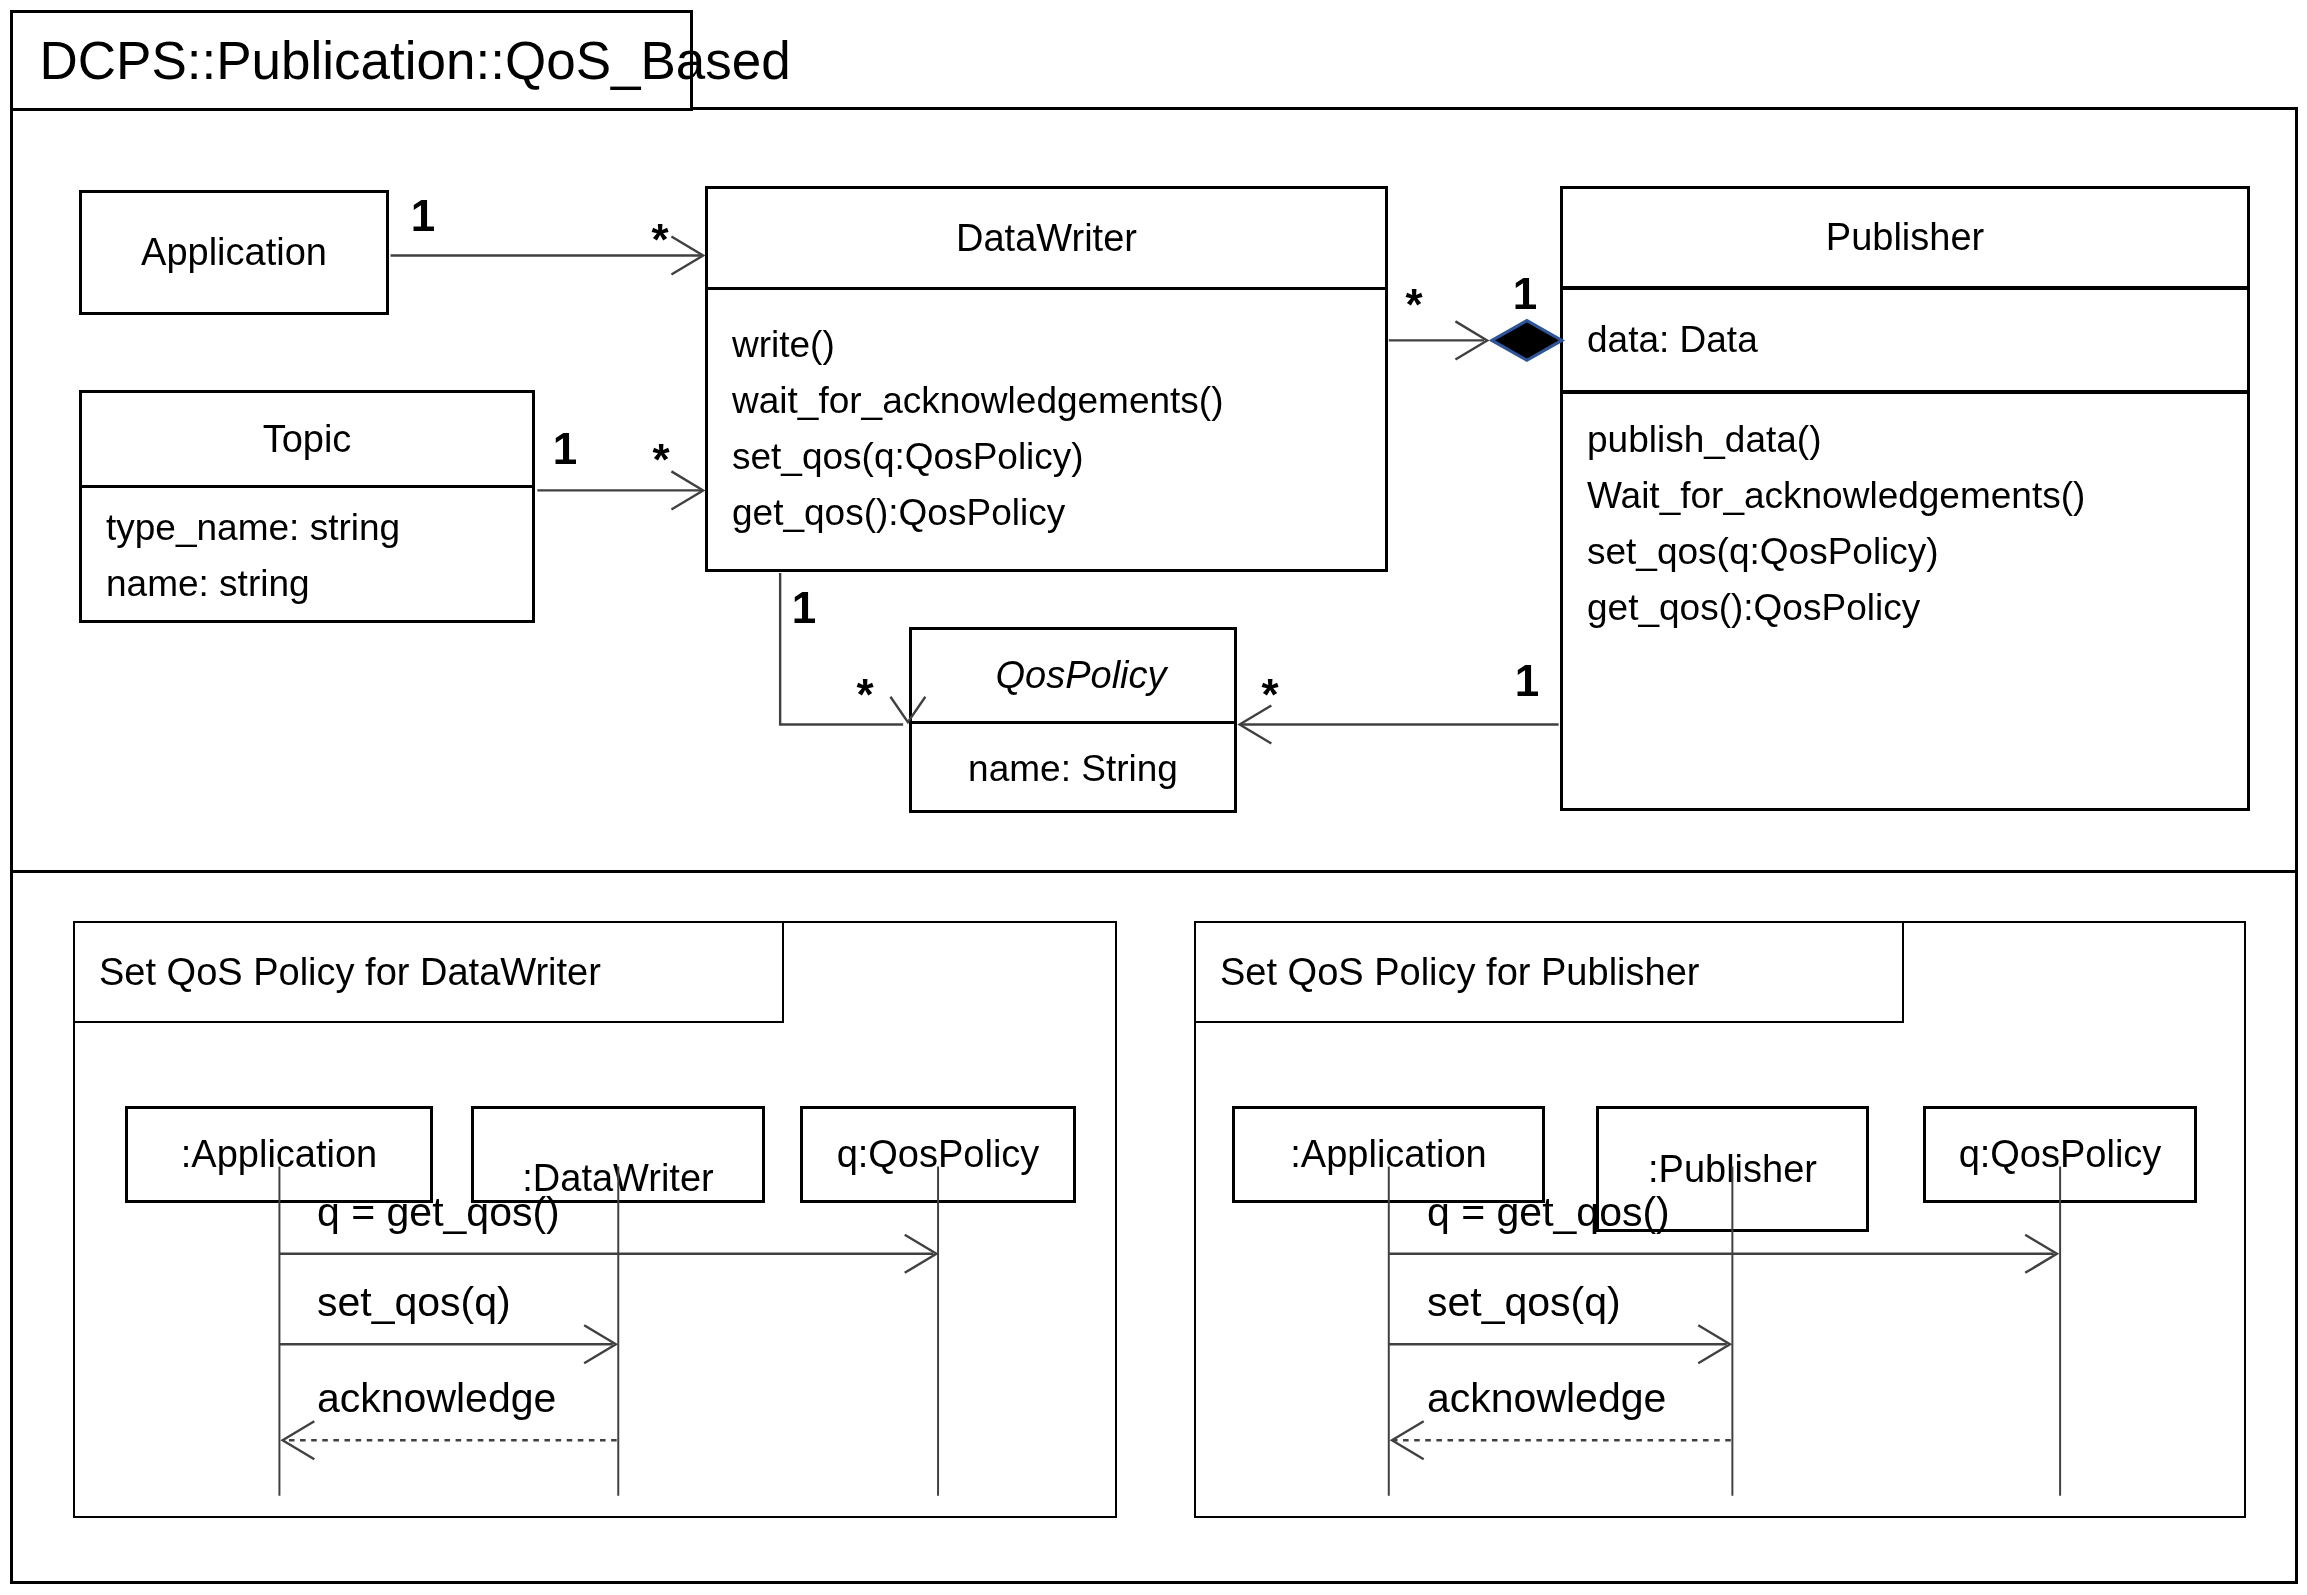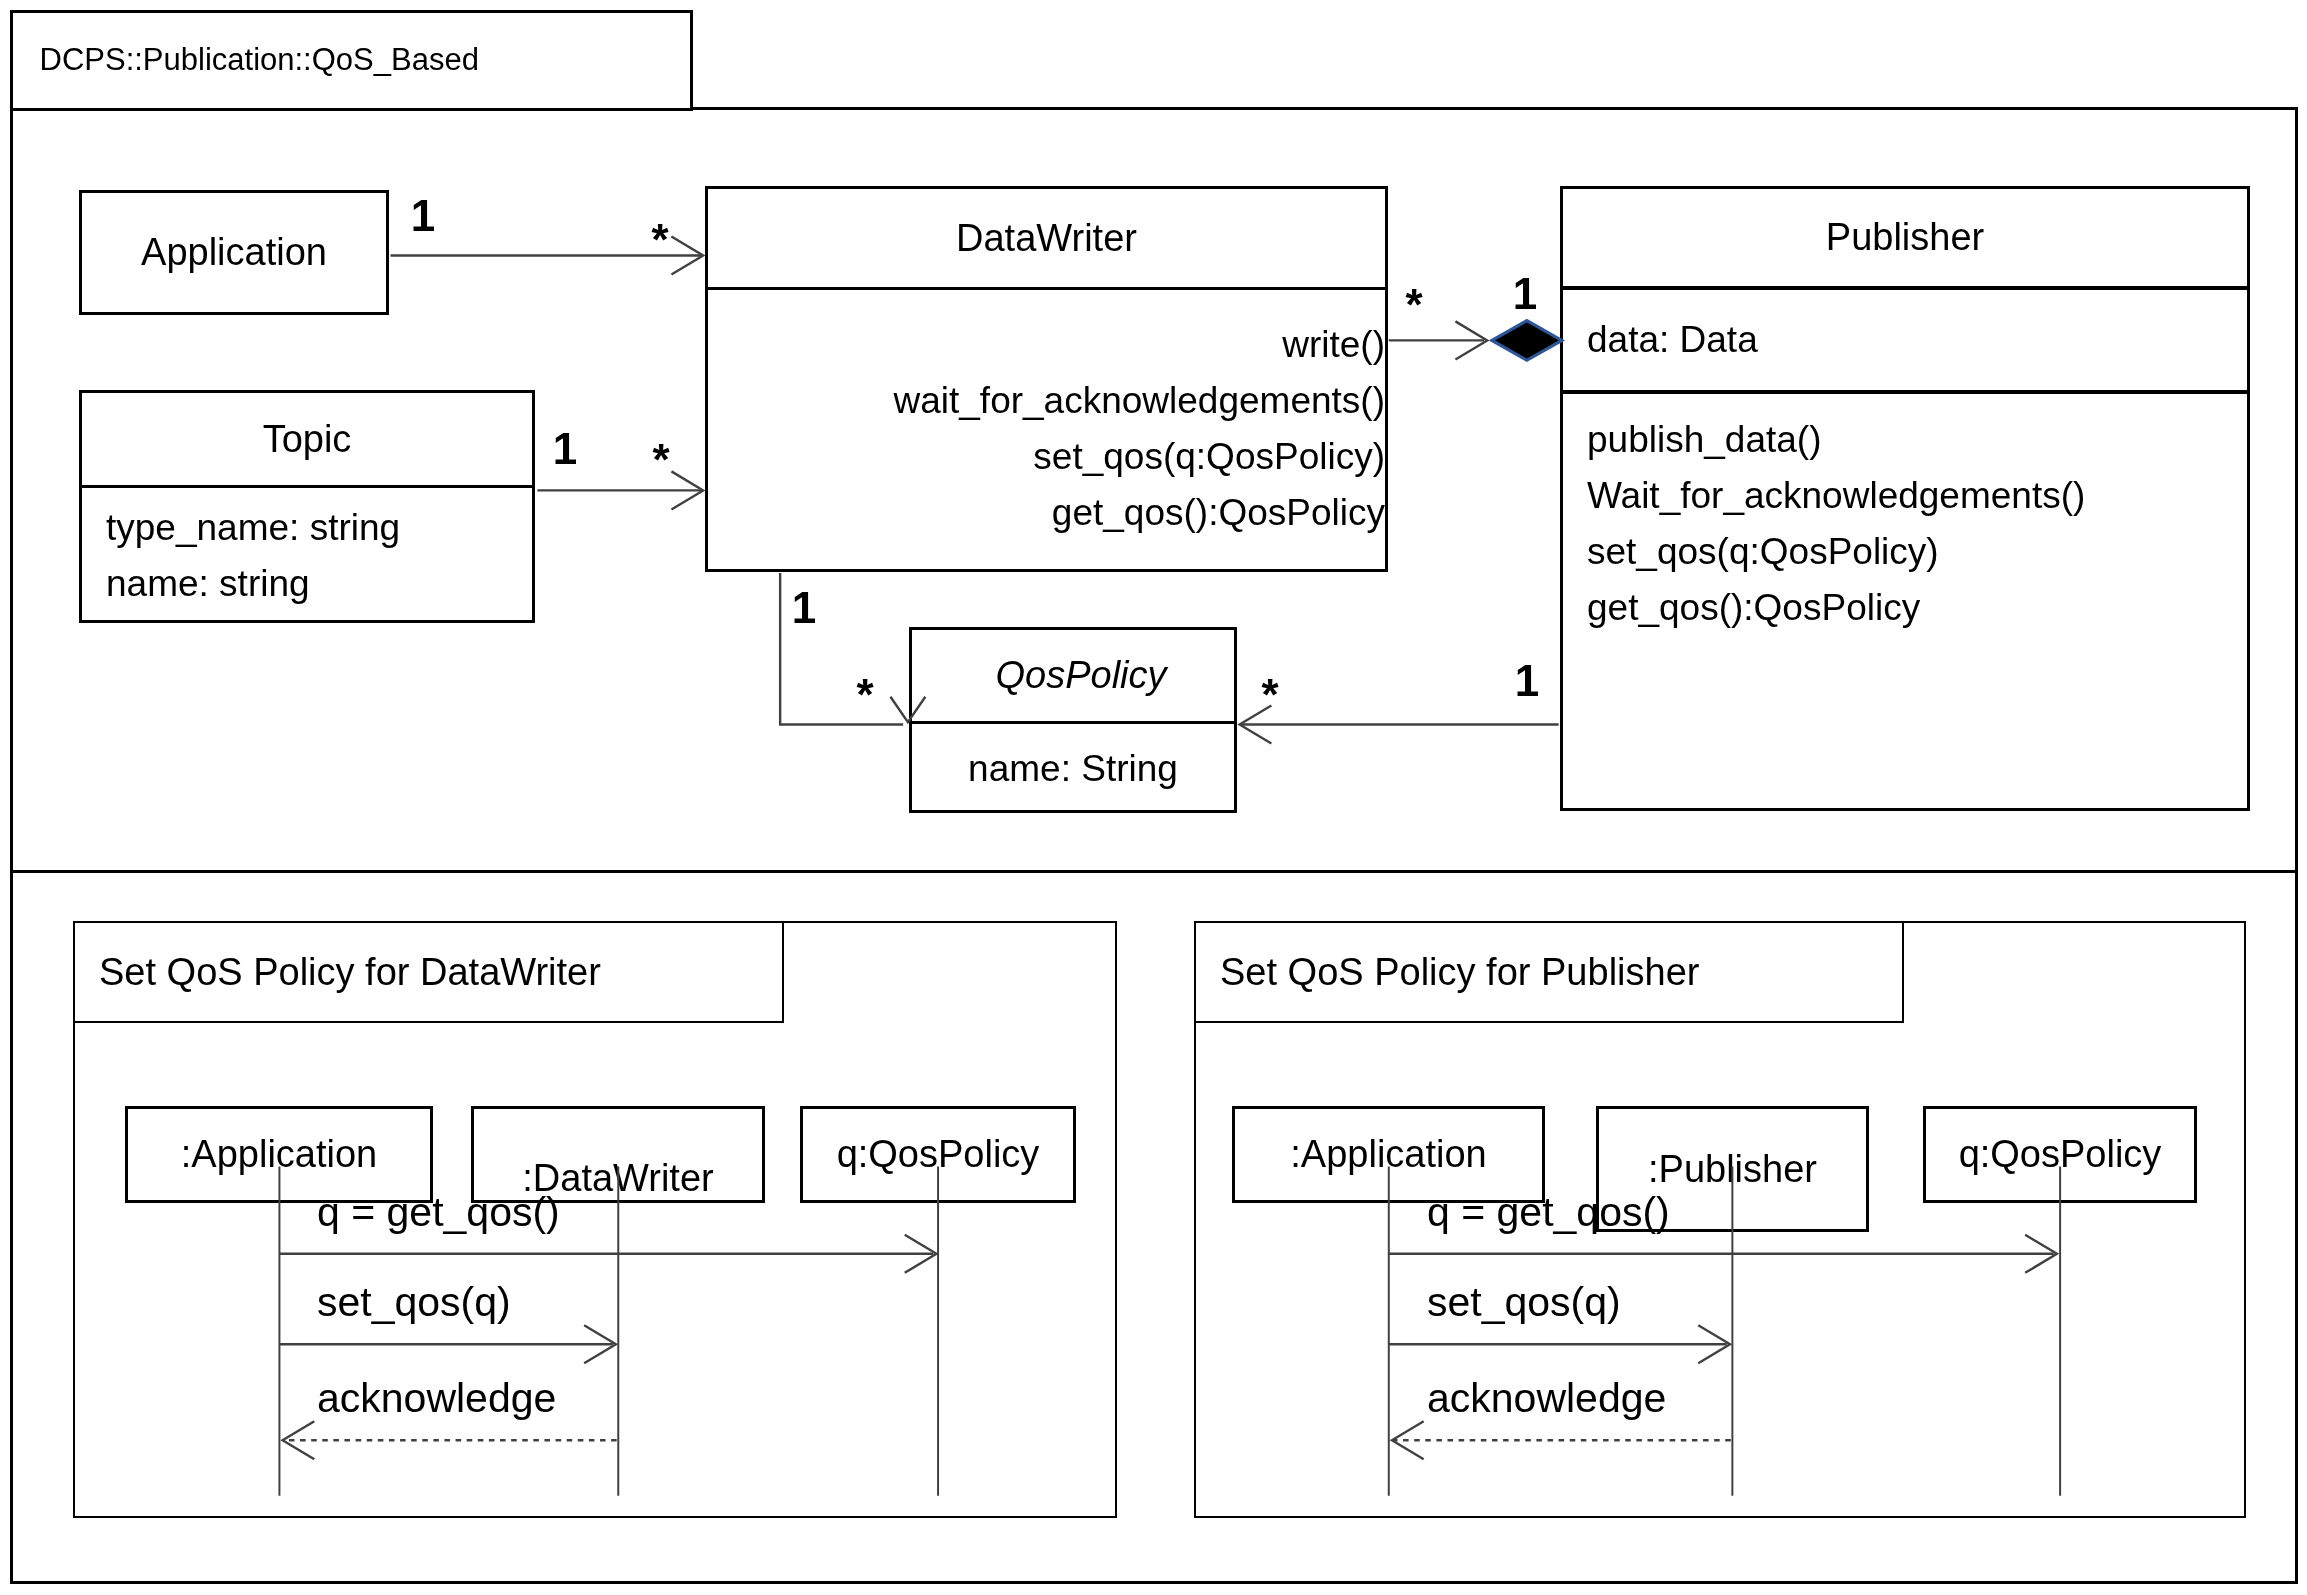--- a/index.html
+++ b/index.html
@@ -5,21 +5,21 @@
   html,body{margin:0;padding:0;background:#fff;}
   .canvas{position:relative;width:2307px;height:1595px;background:#ffffff;
           font-family:"Liberation Sans",sans-serif;color:#000;overflow:hidden;}
   .abs{position:absolute;box-sizing:border-box;}
   .box{border:3.2px solid #000;background:#fff;}
   .center{display:flex;align-items:center;justify-content:center;}
   .vcenter{display:flex;align-items:center;}
   .cls-title{font-size:38px;}
   .cls-text{font-size:37px;}
   .ops{white-space:nowrap;}
-  .tab{border:3.2px solid #000;background:#fff;font-size:31px;padding-left:27px;}
+  .tab{border:3.2px solid #000;background:#fff;font-size:53px;padding-left:27px;}
   .frame{border:2.4px solid #000;background:#fff;}
   .seq-title{border:2.4px solid #000;background:#fff;font-size:38px;padding-left:24px;}
   .head{border:3.2px solid #000;background:#fff;font-size:38px;margin-top:36px;}
   .mult{font-size:44px;font-weight:600;transform:translate(-50%,-50%);line-height:1;}
   .msg{font-size:41px;white-space:nowrap;}
   .divider-line{border-top:3.2px solid #000;}
   svg.overlay{position:absolute;left:0;top:0;pointer-events:none;}
   .italic{font-style:italic;padding-left:16px;}
 </style>
 </head>
@@ -40,21 +40,21 @@
   <div class="abs box" style="left:79px;top:390px;width:456px;height:233px;">
     <div class="center cls-title" style="height:92px;border-bottom:3.2px solid #000;">
       <span>Topic</span>
     </div>
     <div class="cls-text ops" style="padding:12px 0 0 24px;line-height:56px;">
       <div>type_name: string</div>
       <div>name: string</div>
     </div>
   </div>
 
-  <div class="abs box" style="left:705px;top:186px;width:683px;height:386px;text-align:right;">
+  <div class="abs box" style="left:705px;top:186px;width:683px;height:386px;">
     <div class="center cls-title" style="height:98px;border-bottom:3.2px solid #000;">
       <span>DataWriter</span>
     </div>
     <div class="cls-text ops" style="padding:27px 0 0 24px;line-height:56px;">
       <div>write()</div>
       <div>wait_for_acknowledgements()</div>
       <div>set_qos(q:QosPolicy)</div>
       <div>get_qos():QosPolicy</div>
     </div>
   </div>

